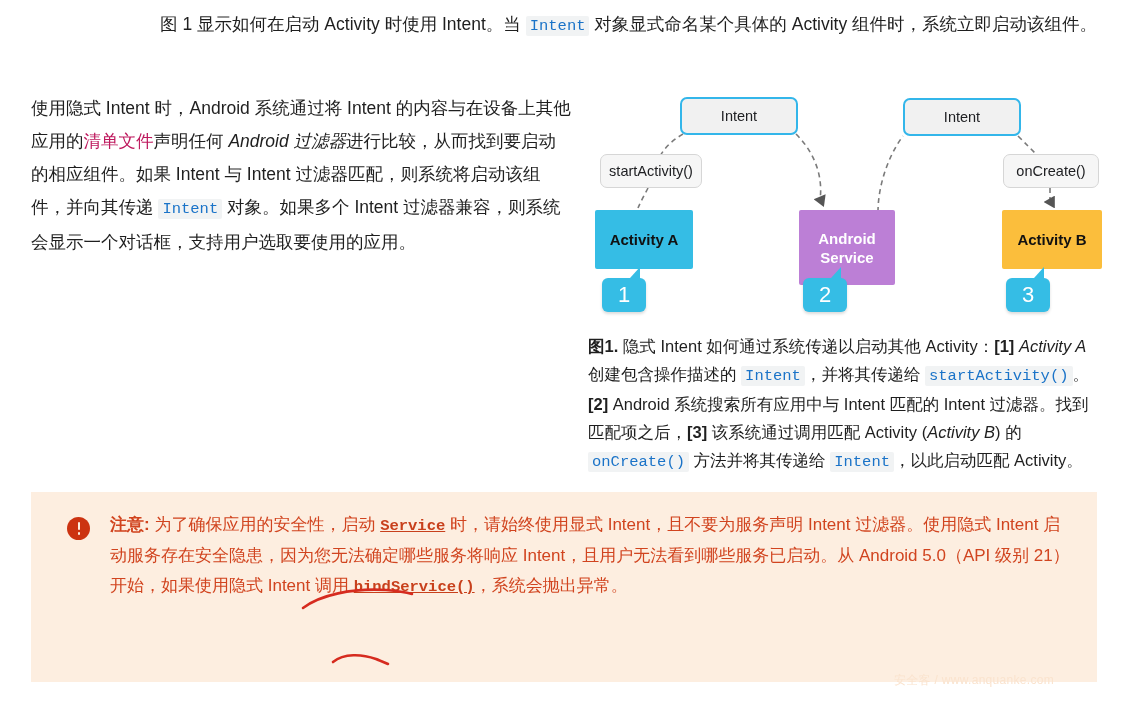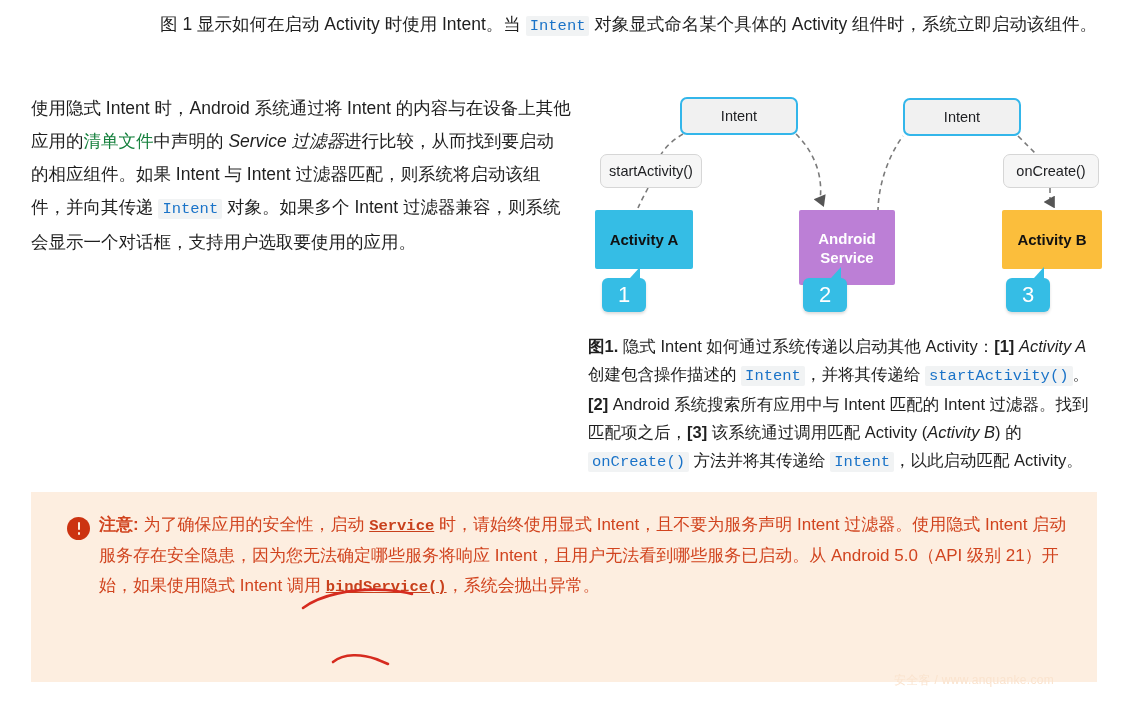--- a/index.html
+++ b/index.html
@@ -43,21 +43,21 @@
   code.chip {
     font-family: "Liberation Mono", "DejaVu Sans Mono", monospace;
     font-size: 15.5px;
     color: #1a73c8;
     background: #f1f3f4;
     padding: 1px 4px;
     border-radius: 2px;
     white-space: nowrap;
   }
   a.link {
-    color: #15803d;
+    color: #be185d;
     text-decoration: none;
   }
   i.em { font-style: italic; }
   b.strong { font-weight: bold; }
 
   
   .note-box {
     position: absolute;
     left: 31px; top: 492px;
     width: 1066px; height: 190px;
@@ -86,21 +86,21 @@
   }
   .note-icon::after {
     content: "";
     position: absolute;
     left: 10.5px; top: 15px;
     width: 2.5px; height: 2.5px;
     background: #fdeee0;
     border-radius: 50%;
   }
   .note-text {
-    margin-left: 32px;
+    margin-left: 43px;
     font-size: 17px;
     line-height: 30px;
     color: #d1441f;
   }
   .note-text b { font-weight: bold; }
   .note-text code.mono-u {
     font-family: "Liberation Mono", "DejaVu Sans Mono", monospace;
     font-weight: bold;
     font-size: 15.5px;
     color: #c8401c;
@@ -197,21 +197,21 @@
 
 <div class="page">
 
   <div class="intro">
     <span>图 1 显示如何在启动 Activity 时使用 Intent。当 </span><code class="chip">Intent</code><span> 对象显式命名某个具体的 Activity 组件时，系统立即启动该组件。</span>
   </div>
 
   <div class="col-left">
 
     <p class="body">
-      <span>使用隐式 Intent 时，Android 系统通过将 Intent 的内容与在设备上其他应用的</span><a class="link" href="#">清单文件</a><span>中声明的 </span><i class="em">Service 过滤器</i><span>进行比较，从而找到要启动的相应组件。如果 Intent 与 Intent 过滤器匹配，则系统将启动该组件，并向其传递 </span><code class="chip">Intent</code><span> 对象。如果多个 Intent 过滤器兼容，则系统会显示一个对话框，支持用户选取要使用的应用。</span>
+      <span>使用隐式 Intent 时，Android 系统通过将 Intent 的内容与在设备上其他应用的</span><a class="link" href="#">清单文件</a><span>声明任何 </span><i class="em">Android 过滤器</i><span>进行比较，从而找到要启动的相应组件。如果 Intent 与 Intent 过滤器匹配，则系统将启动该组件，并向其传递 </span><code class="chip">Intent</code><span> 对象。如果多个 Intent 过滤器兼容，则系统会显示一个对话框，支持用户选取要使用的应用。</span>
     </p>
 
 
   </div>
 
   <div class="diagram">
 
     <svg width="520" height="240" style="position:absolute;left:0;top:0;">
       <defs>
         <marker id="arrowdk" markerWidth="8" markerHeight="8" refX="4" refY="4" orient="auto">

